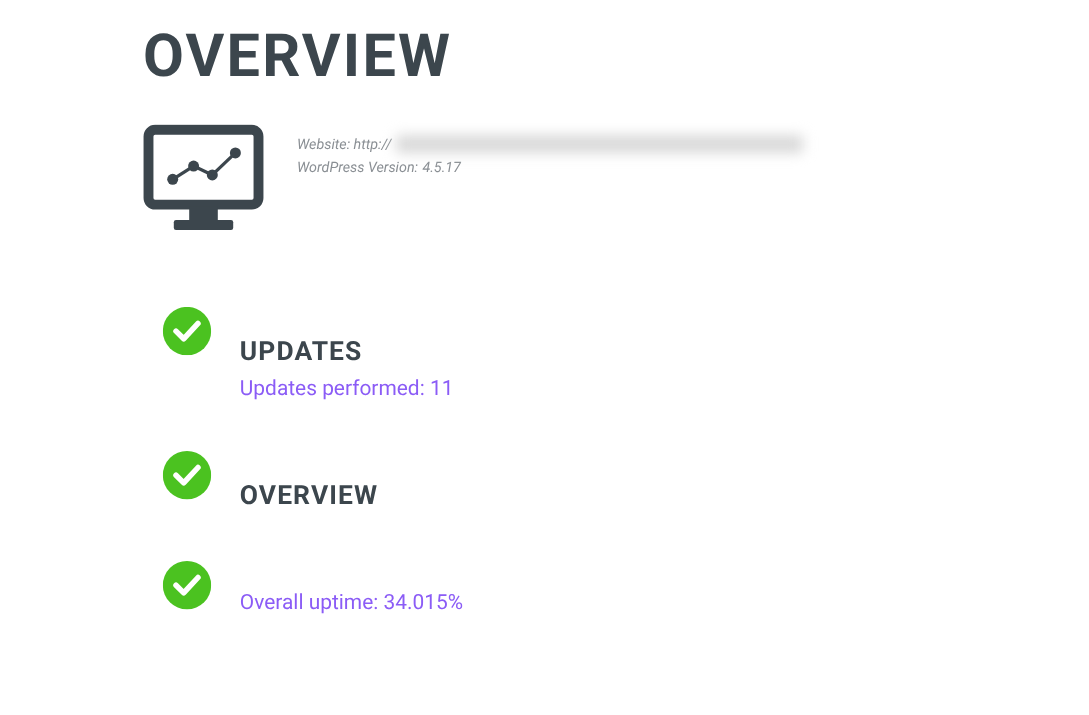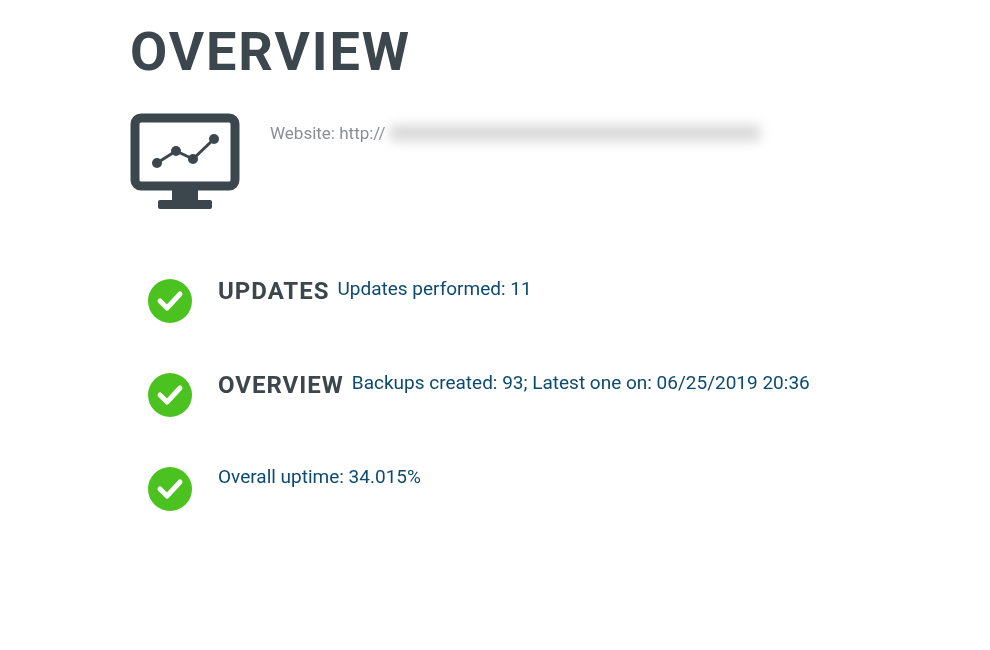--- a/index.html
+++ b/index.html
@@ -30,21 +30,22 @@
     }
     .monitor-icon {
       flex-shrink: 0;
     }
     .site-details {
       display: flex;
       flex-direction: column;
       gap: 6px;
       padding-top: 10px;
       color: #8a8f94;
-      font-size: 17px;
+      font-size: 13px;
+      font-style: italic;
     }
     .site-detail-row {
       display: flex;
       align-items: center;
     }
     .blur {
       filter: blur(6px);
       background: #d8d8d8;
       color: transparent;
       border-radius: 2px;
@@ -68,31 +69,33 @@
       display: flex;
       align-items: flex-start;
       gap: 26px;
     }
     .check-icon {
       flex-shrink: 0;
       margin-top: 2px;
     }
     .status-content {
       display: flex;
+      flex-direction: column;
       gap: 8px;
+      margin-top: 28px;
     }
     .status-heading {
       font-size: 24px;
       font-weight: 700;
       letter-spacing: 1px;
       color: #3c464d;
     }
     .status-detail {
       font-size: 19px;
-      color: #0c4a6e;
+      color: #8b5cf6;
     }
   </style>
 </head>
 <body>
 
 <h1 class="page-title">OVERVIEW</h1>
 
 <div class="site-info">
   <span class="monitor-icon">
     <svg width="110" height="100" viewBox="0 0 110 100">
@@ -105,20 +108,24 @@
       <circle cx="84" cy="26" r="5" fill="#3c464d"></circle>
       <line x1="27" y1="50" x2="46" y2="38" stroke="#3c464d" stroke-width="3"></line>
       <line x1="46" y1="38" x2="63" y2="46" stroke="#3c464d" stroke-width="3"></line>
       <line x1="63" y1="46" x2="84" y2="26" stroke="#3c464d" stroke-width="3"></line>
     </svg>
   </span>
   <div class="site-details">
     <div class="site-detail-row">
       <span>Website: http://</span>
       <span class="blur blur-long"></span>
+    </div>
+    <div class="site-detail-row">
+      <span>WordPress Version:</span>
+      <span style="margin-left:4px;">4.5.17</span>
     </div>
   </div>
 </div>
 
 <div class="status-list">
 
   <div class="status-item">
     <span class="check-icon">
       <svg width="44" height="44" viewBox="0 0 44 44">
         <circle cx="22" cy="22" r="22" fill="#4bc220"></circle>
@@ -133,21 +140,20 @@
 
   <div class="status-item">
     <span class="check-icon">
       <svg width="44" height="44" viewBox="0 0 44 44">
         <circle cx="22" cy="22" r="22" fill="#4bc220"></circle>
         <path d="M12 22 L19 29 L32 15" stroke="#ffffff" stroke-width="5" fill="none" stroke-linecap="round" stroke-linejoin="round"></path>
       </svg>
     </span>
     <div class="status-content">
       <div class="status-heading">OVERVIEW</div>
-      <div class="status-detail">Backups created: 93; Latest one on: 06/25/2019 20:36</div>
     </div>
   </div>
 
   <div class="status-item">
     <span class="check-icon">
       <svg width="44" height="44" viewBox="0 0 44 44">
         <circle cx="22" cy="22" r="22" fill="#4bc220"></circle>
         <path d="M12 22 L19 29 L32 15" stroke="#ffffff" stroke-width="5" fill="none" stroke-linecap="round" stroke-linejoin="round"></path>
       </svg>
     </span>

